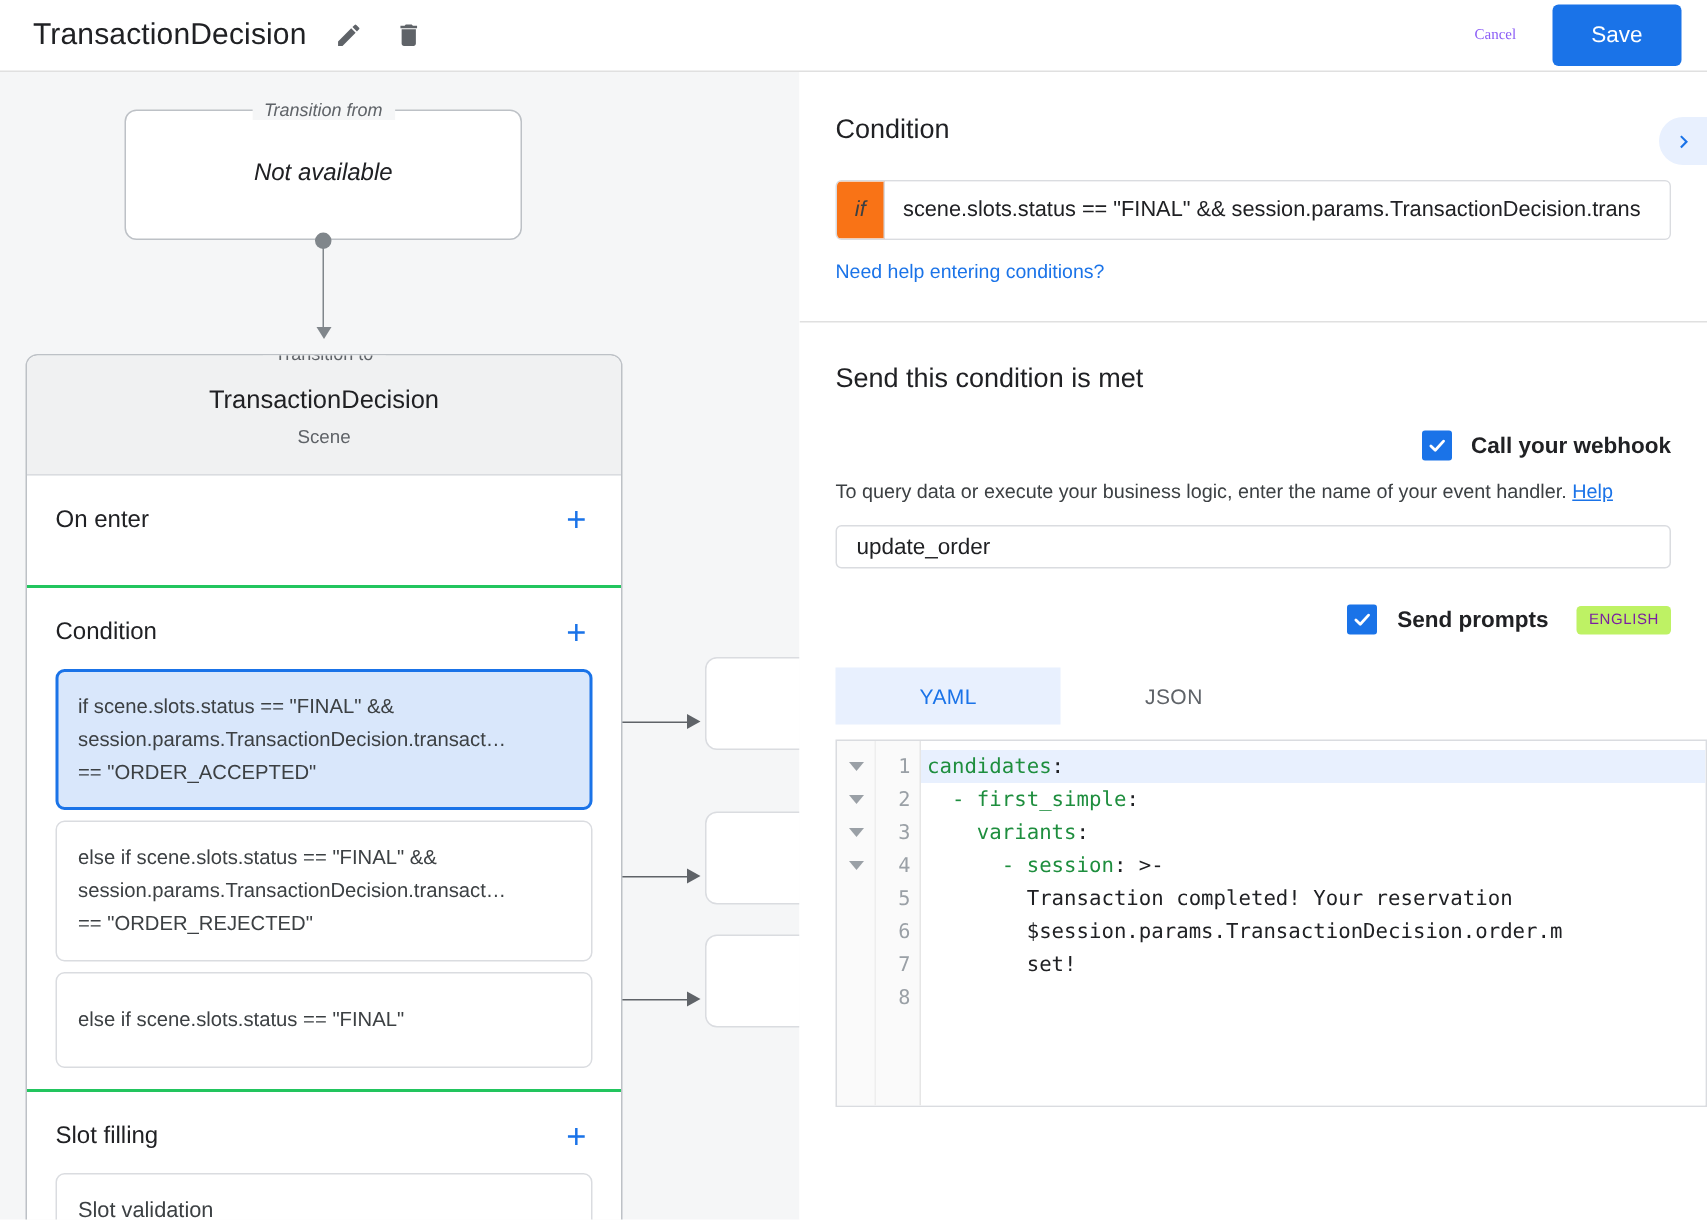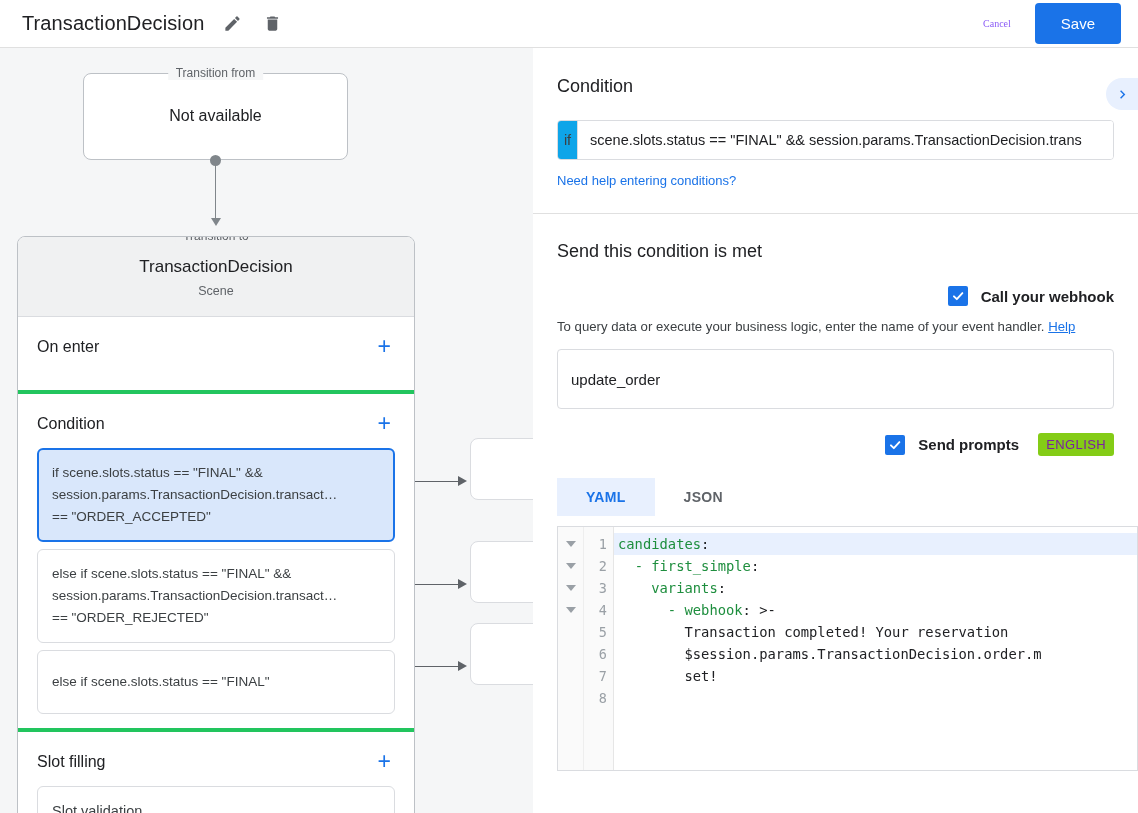--- a/index.html
+++ b/index.html
@@ -37,21 +37,21 @@
   }
 
   
   .canvas {
     position: absolute; left: 0; top: 48px; width: 533px; height: 765px;
     background: #f5f6f7; overflow: hidden;
   }
   .canvas-inner { position: absolute; left: 0; top: 0; width: 620px; height: 765px; }
 
   .fieldset-box {
-    position: absolute; border: 1px solid #bdc1c6; border-radius: 8px; background: #fff;
+    position: absolute; border: 1px solid #bdc1c6; border-radius: 8px; background: #fff; font-style: italic;
   }
   .fieldset-legend {
     position: absolute; top: -8px; left: 50%; transform: translateX(-50%);
     background: #f5f6f7; padding: 0 8px; font-size: 12px; color: #5f6368; white-space: nowrap;
   }
   
   #transition-from-box { left: 83px; top: 25px; width: 265px; height: 87px; }
   #transition-from-box .fieldset-legend { background: #f5f6f7; }
   .tf-value {
     position: absolute; left: 0; right: 0; top: 33px; text-align: center;
@@ -74,21 +74,21 @@
     border: 1px solid #bdc1c6; border-radius: 8px; background: #fff; overflow: hidden;
   }
   #scene-card .fieldset-legend { background: #f0f1f2; }
   .scene-head {
     background: #f0f1f2; padding: 20px 0 18px; text-align: center;
     border-bottom: 1px solid #dadce0;
   }
   .scene-name { font-size: 17px; color: #202124; }
   .scene-type { font-size: 12.5px; color: #5f6368; margin-top: 7px; }
 
-  .section { border-bottom: 4px solid #22c55e; padding: 0 0 14px 0; }
+  .section { border-bottom: 2px solid #22c55e; padding: 0 0 14px 0; }
   .section:last-child { border-bottom: none; }
   .section-header {
     display: flex; align-items: center; justify-content: space-between;
     padding: 18px 19px 6px 19px;
   }
   .section-title { font-size: 16px; color: #202124; }
   .plus-btn {
     background: none; border: none; color: #1a73e8; font-size: 23px; line-height: 1;
     cursor: pointer; padding: 0 4px; font-family: inherit;
   }
@@ -135,23 +135,23 @@
     display: flex; align-items: center; justify-content: center; cursor: pointer;
     border: none;
   }
   .collapse-chevron svg { fill: #1a73e8; }
 
   .cond-field {
     margin-top: 23px; display: flex; height: 40px;
     border: 1px solid #dadce0; border-radius: 4px; overflow: hidden;
   }
   .cond-field-prefix {
-    width: 20px; background: #0ea5e9; border-right: 1px solid #dadce0;
+    width: 32px; background: #f97316; border-right: 1px solid #dadce0;
     display: flex; align-items: center; justify-content: center;
-    font-size: 14.5px; color: #3c4043;
+    font-size: 14.5px; color: #3c4043; font-style: italic;
   }
   .cond-field-input {
     flex: 1; border: none; outline: none; padding: 0 12px;
     font-size: 14.5px; color: #202124; font-family: inherit; background: #fff;
   }
   .help-link {
     display: inline-block; margin-top: 13px; font-size: 13px;
     color: #1a73e8; text-decoration: none; cursor: pointer;
   }
   .panel-divider { height: 1px; background: #e0e0e0; margin-top: 24px; }
@@ -159,39 +159,39 @@
   .sub-heading { font-size: 18px; color: #202124; padding-top: 27px; }
 
   .check-row { display: flex; align-items: center; gap: 13px; margin-top: 24px; justify-content: flex-end; }
   .checkbox {
     width: 20px; height: 20px; border-radius: 2px; background: #1a73e8;
     display: flex; align-items: center; justify-content: center; cursor: pointer; flex: 0 0 auto;
   }
   .checkbox svg { stroke: #fff; }
   .check-label { font-size: 15px; color: #202124; font-weight: bold; }
   .lang-badge {
-    background: #84cc16; color: #7b1fa2; font-size: 13px; letter-spacing: .4px;
+    background: #bef264; color: #7b1fa2; font-size: 10px; letter-spacing: .4px;
     padding: 4px 8px; border-radius: 3px; margin-left: 6px;
   }
   .hint-text {
     margin-top: 11px; font-size: 13.2px; color: #3c4043; line-height: 19px;
   }
   .hint-text a { color: #1a73e8; text-decoration: underline; cursor: pointer; }
   .hint-text a.nounder { text-decoration: none; }
 
   .text-input {
-    margin-top: 13px; width: 100%; height: 60px;
+    margin-top: 13px; width: 100%; height: 29px;
     border: 1px solid #dadce0; border-radius: 4px; padding: 0 13px;
     font-size: 15px; color: #202124; font-family: inherit; outline: none;
   }
 
   .tabs { display: flex; margin-top: 22px; }
   .tab {
-    padding: 11px 29px; font-size: 14px; color: #5f6368; cursor: pointer;
-    background: transparent; border: none; font-family: inherit; letter-spacing: .3px; font-weight: bold;
+    padding: 11px 56px; font-size: 14px; color: #5f6368; cursor: pointer;
+    background: transparent; border: none; font-family: inherit; letter-spacing: .3px;
   }
   .tab.active { background: #e8f0fe; color: #1a73e8; }
 
   
   .editor {
     margin: 10px 0 0 24px; width: 581px; height: 245px;
     border: 1px solid #dadce0; border-top: 1px solid #dadce0;
     display: flex; overflow: hidden; background: #fff;
   }
   .fold-gutter {
@@ -404,21 +404,21 @@
         <div class="line-no">4</div>
         <div class="line-no">5</div>
         <div class="line-no">6</div>
         <div class="line-no">7</div>
         <div class="line-no">8</div>
       </div>
     <div class="code-area" id="code-area">
         <div class="code-line active"><span class="tok-plain"></span><span class="tok-key">candidates</span><span class="tok-plain">:</span></div>
         <div class="code-line"><span class="tok-plain">  </span><span class="tok-key">- first_simple</span><span class="tok-plain">:</span></div>
         <div class="code-line"><span class="tok-plain">    </span><span class="tok-key">variants</span><span class="tok-plain">:</span></div>
-        <div class="code-line"><span class="tok-plain">      </span><span class="tok-key">- webhook</span><span class="tok-plain">: &gt;-</span></div>
+        <div class="code-line"><span class="tok-plain">      </span><span class="tok-key">- session</span><span class="tok-plain">: &gt;-</span></div>
         <div class="code-line"><span class="tok-plain">        Transaction completed! Your reservation</span></div>
         <div class="code-line"><span class="tok-plain">        $session.params.TransactionDecision.order.m</span></div>
         <div class="code-line"><span class="tok-plain">        set!</span></div>
         <div class="code-line"><span class="tok-plain"></span></div>
       </div>
   </div>
 
 </div>
 
 </body></html>

